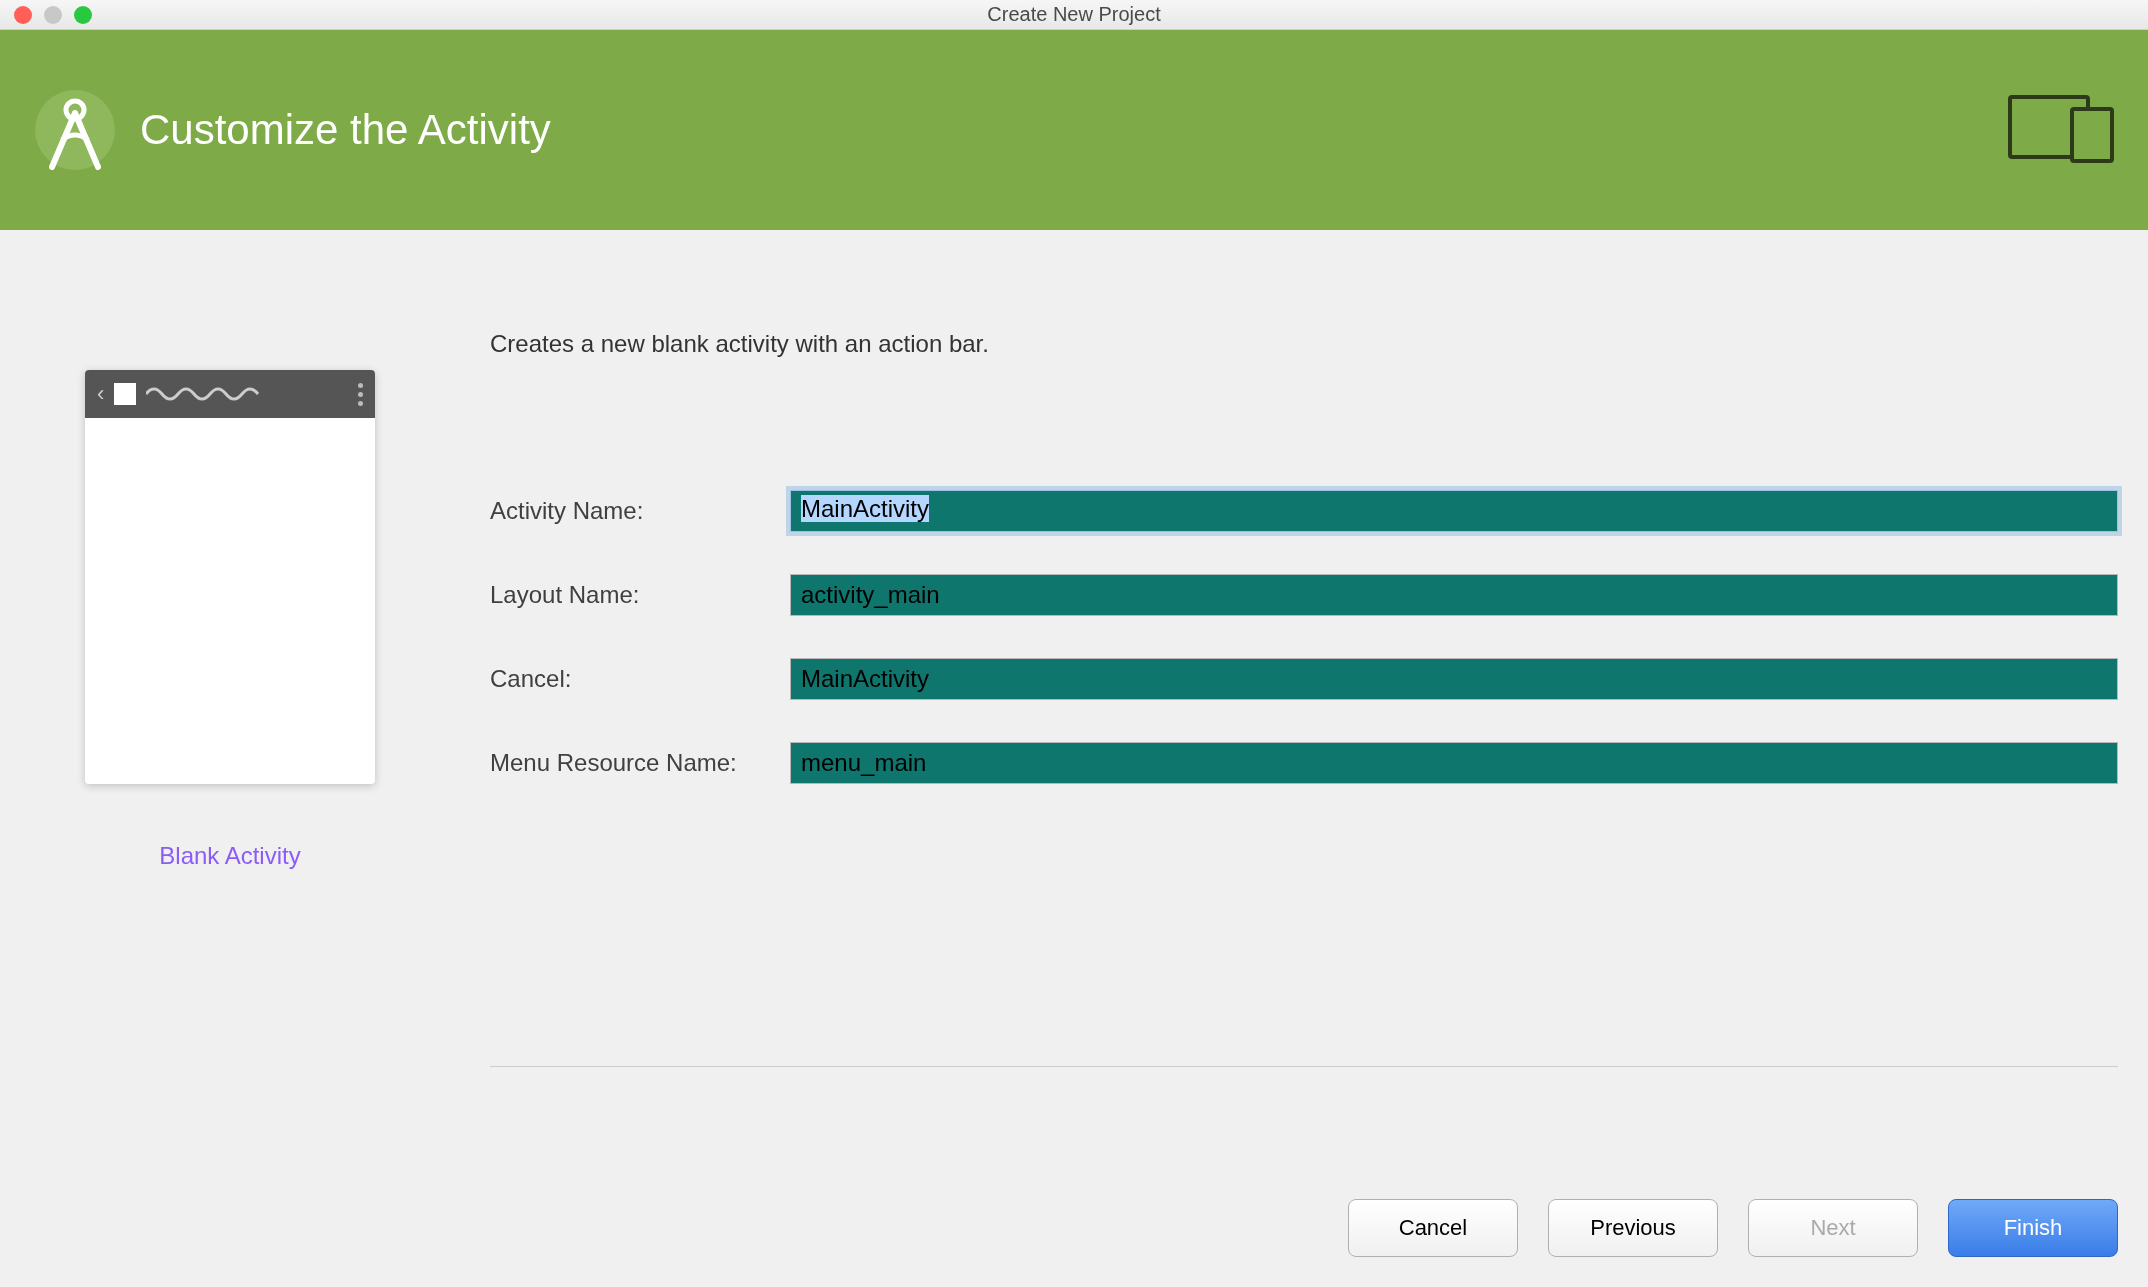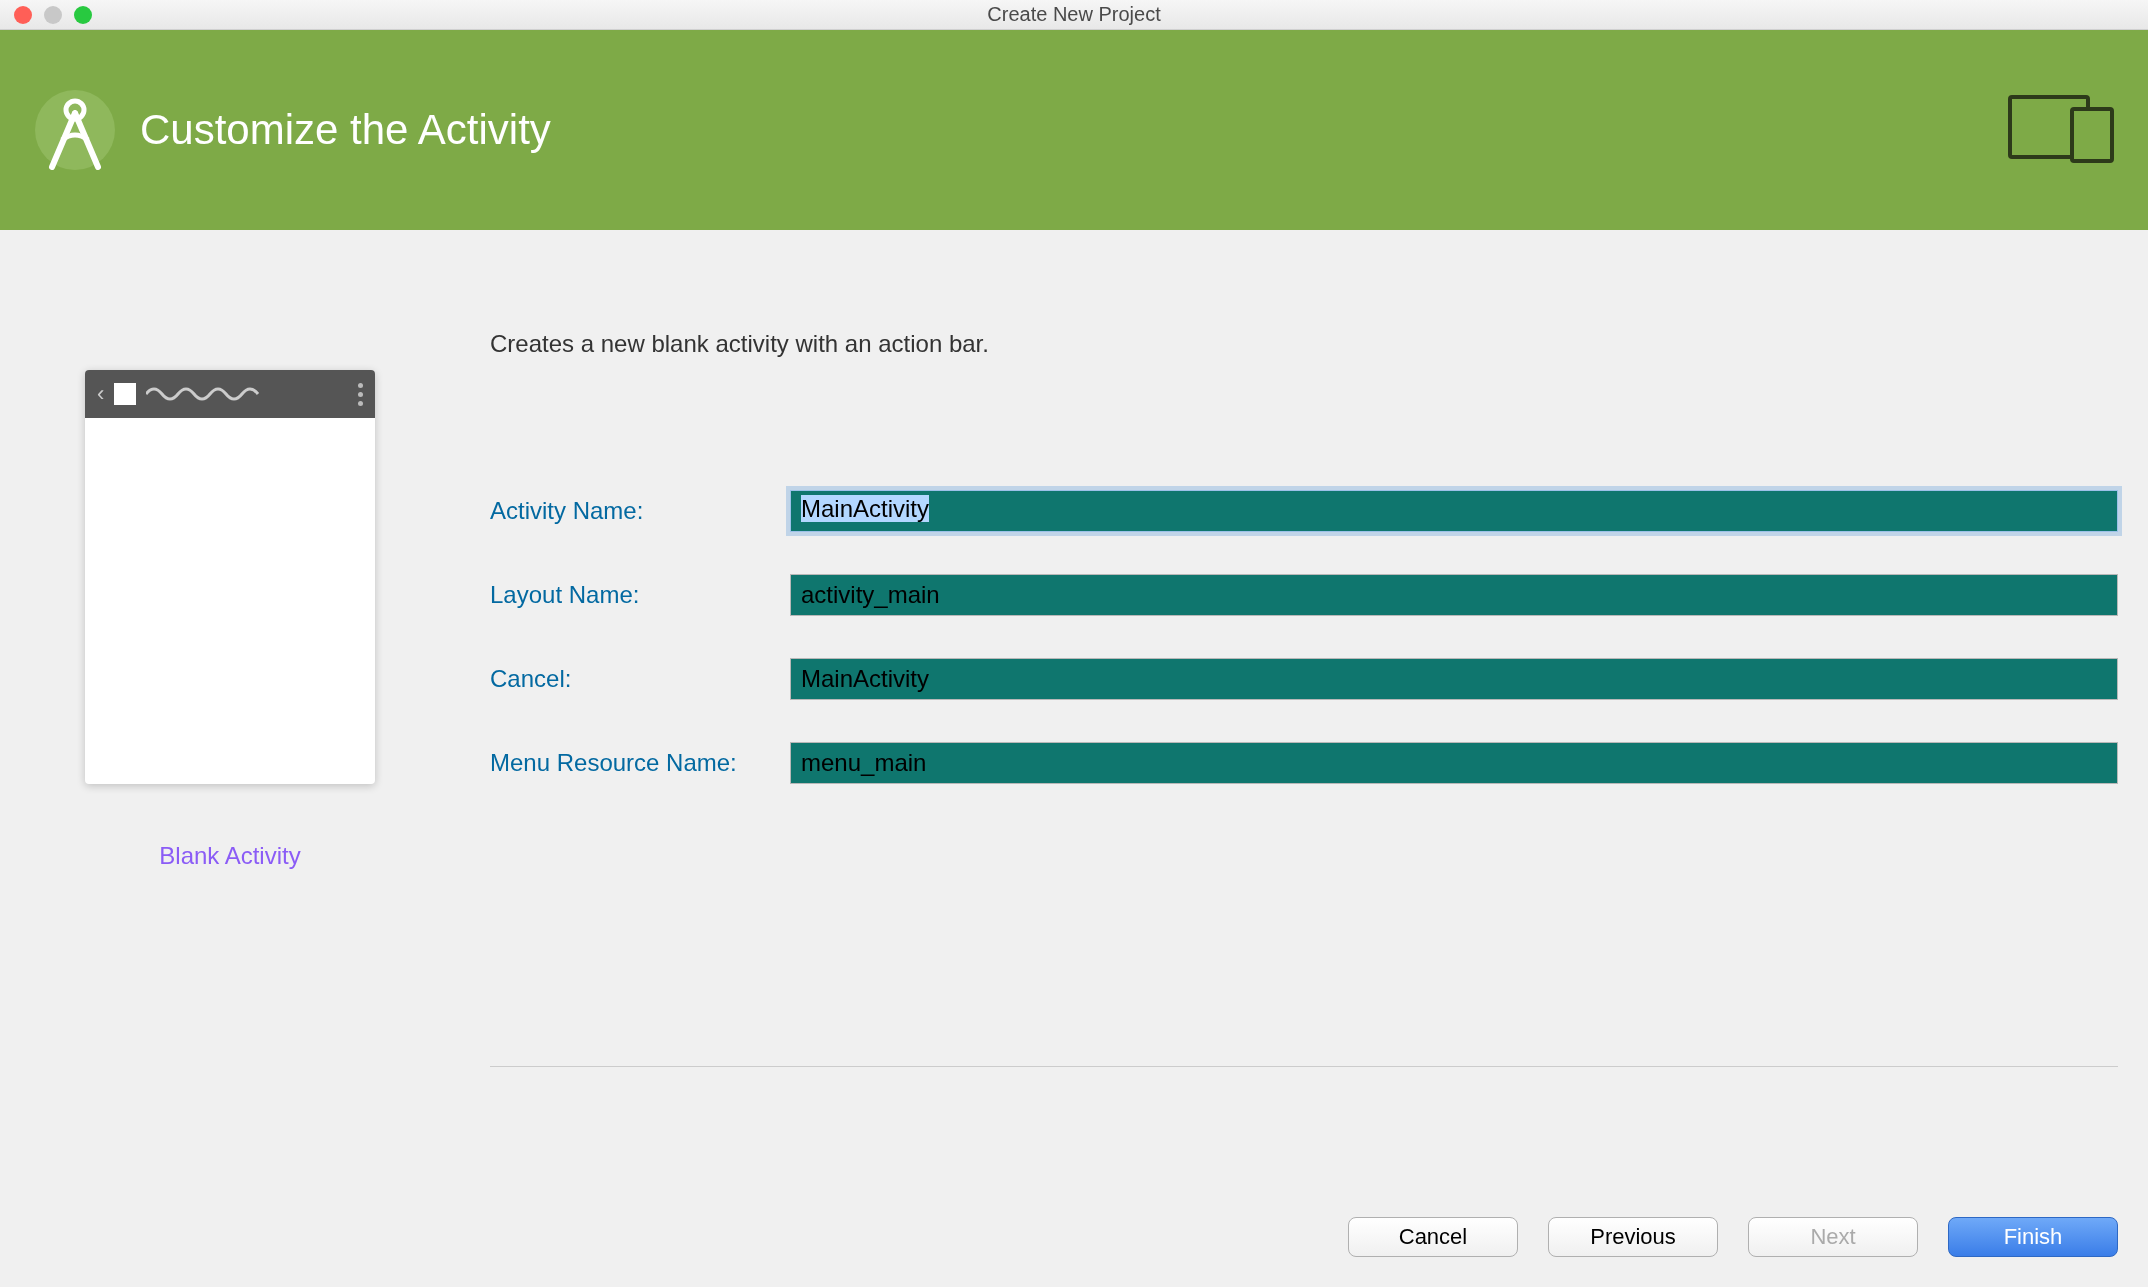--- a/index.html
+++ b/index.html
@@ -147,21 +147,21 @@
       margin-bottom: 120px;
     }
     .form-row {
       display: flex;
       align-items: center;
       margin-bottom: 30px;
     }
     .form-label {
       width: 300px;
       font-size: 24px;
-      color: #0369a1;
+      color: #404040;
     }
     .form-input {
       flex: 1;
       height: 42px;
       font-size: 24px;
       padding: 4px 10px;
       border: 1px solid #b8b8b8;
       background: #0f766e;
       outline: none;
     }
@@ -183,21 +183,21 @@
       color: #333;
     }
     .button-bar {
       display: flex;
       justify-content: flex-end;
       gap: 30px;
       padding: 20px 30px 30px 30px;
     }
     .btn {
       min-width: 170px;
-      height: 40px;
+      height: 58px;
       font-size: 22px;
       border-radius: 8px;
       border: 1px solid #b0b0b0;
       background: linear-gradient(to bottom, #ffffff, #f0f0f0);
       cursor: pointer;
     }
     .btn.disabled {
       color: #aaa;
       cursor: default;
     }

